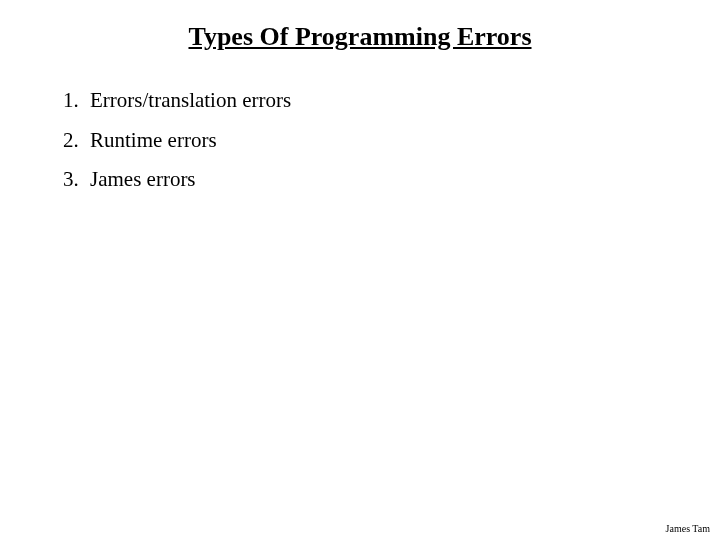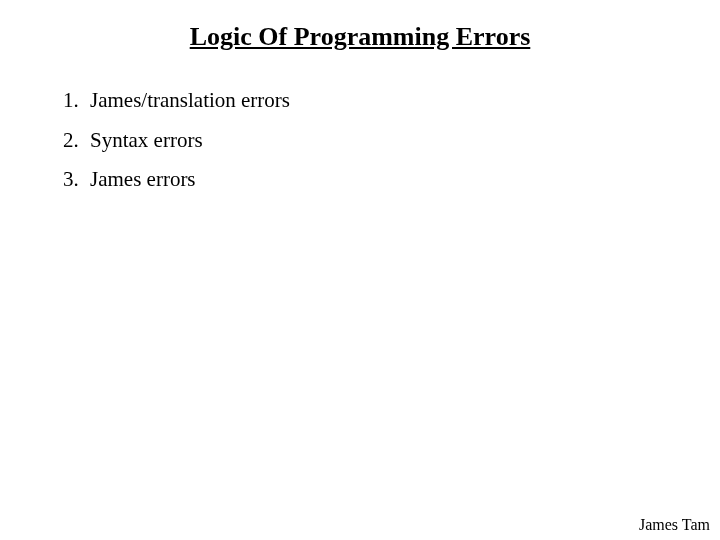--- a/index.html
+++ b/index.html
@@ -32,28 +32,28 @@
     .list li {
       font-size: 21px;
       line-height: 1.6;
       margin-bottom: 6px;
       padding-left: 6px;
     }
     .author {
       position: absolute;
       bottom: 6px;
       right: 10px;
-      font-size: 16px;
+      font-size: 10px;
     }
   </style>
 </head>
 <body>
 
 <div class="slide">
-  <h1 class="title">Logic Of Programming Errors</h1>
+  <h1 class="title">Types Of Programming Errors</h1>
   <ol class="list">
-    <li>James/translation errors</li>
-    <li>Syntax errors</li>
+    <li>Errors/translation errors</li>
+    <li>Runtime errors</li>
     <li>James errors</li>
   </ol>
 </div>
 
 <div class="author">James Tam</div>
 
 </body></html>

